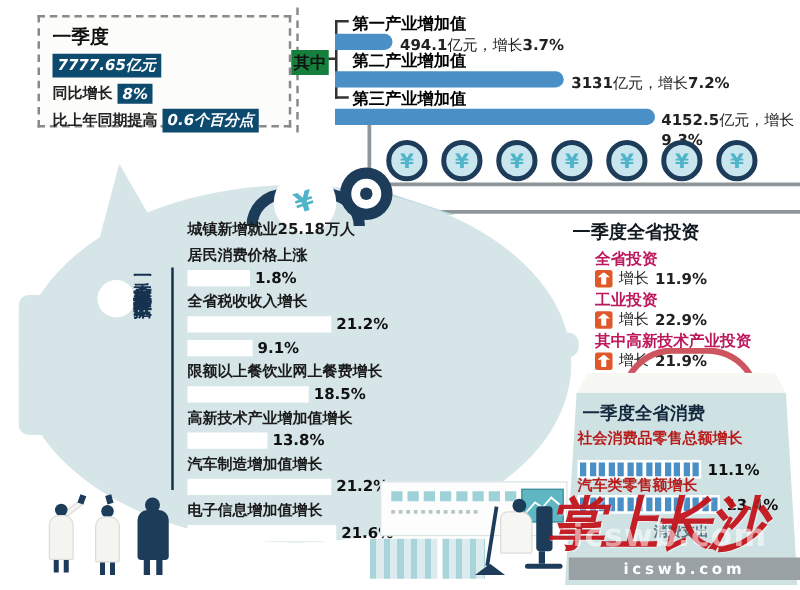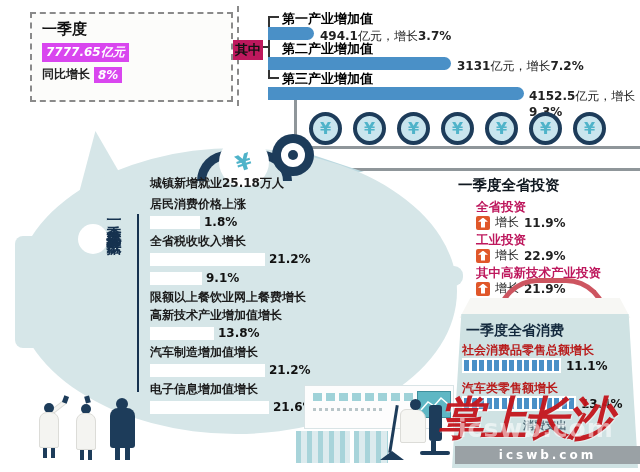--- a/index.html
+++ b/index.html
@@ -5,25 +5,25 @@
   * { margin:0; padding:0; box-sizing:border-box; }
   body { font-family:"DejaVu Sans","Liberation Sans",sans-serif; background:#fff; }
   .canvas { position:relative; width:640px; height:472px; background:#ffffff; overflow:hidden; }
   .abs { position:absolute; }
   .num { font-weight:700;text-align:center; }
 
   
   .gdp-card { left:30px; top:12px; width:203px; height:90px; border:2px dashed #8a8a8a; background:#fcfcfa; padding:6px 10px; }
   .gdp-title { font-size:15px; font-weight:700; color:#111; margin-bottom:4px; }
   .gdp-row { font-size:12px; color:#222; margin-top:4px; display:flex; align-items:center; gap:4px; white-space:nowrap; font-weight:700; }
-  .chip { background:#d946ef; color:#fff; font-weight:700; font-style:italic; padding:1px 4px; font-size:12px; }
+  .chip { background:#0c4a6e; color:#fff; font-weight:700; font-style:italic; padding:1px 4px; font-size:12px; }
 
   
   .dash-v { left:237px; top:6px; height:100px; width:0; border-left:2px dashed #8a8a8a; }
-  .qizhong { left:233px; top:40px; font-size:13px; font-weight:700; color:#111; background:#be185d; padding:1px 2px; z-index:2; }
+  .qizhong { left:233px; top:40px; font-size:13px; font-weight:700; color:#111; background:#15803d; padding:1px 2px; z-index:2; }
   .brk { background:#333; }
   .brk-v { left:268px; top:16px; width:2px; height:63px; }
   .brk-t { left:268px; top:16px; width:11px; height:2px; }
   .brk-b { left:268px; top:77px; width:11px; height:2px; }
   .brk-m { left:260px; top:46px; width:9px; height:2px; }
   .ind-label { font-size:13px; font-weight:700; color:#000000; }
   .ind-bar { height:13px; background:#4a90c7; border-radius:0 7px 7px 0; }
   .ind-val { font-size:12px; color:#222; }
 
   
@@ -118,20 +118,24 @@
 
   <div class="abs gdp-card">
     <div class="gdp-title">一季度</div>
     <div class="gdp-row">
       <span class="chip">7777.65亿元</span>
     </div>
     <div class="gdp-row">
       <span>同比增长</span>
       <span class="chip">8%</span>
     </div>
+    <div class="gdp-row">
+      <span>比上年同期提高</span>
+      <span class="chip">0.6个百分点</span>
+    </div>
   </div>
 
   <div class="abs dash-v"></div>
   <div class="abs qizhong">其中</div>
   <div class="abs brk brk-v"></div>
   <div class="abs brk brk-t"></div>
   <div class="abs brk brk-b"></div>
   <div class="abs brk brk-m"></div>
 
   <div class="abs ind-label" style="left:282px; top:10px;">第一产业增加值</div>
@@ -199,20 +203,24 @@
       <span class="bar-white" style="width:115px"></span>
       <span class="pl-pct">21.2%</span>
     </div>
 
     <div class="pl-bar-row">
       <span class="bar-white" style="width:52px"></span>
       <span class="pl-pct">9.1%</span>
     </div>
 
     <div class="pl-label">限额以上餐饮业网上餐费增长</div>
+    <div class="pl-bar-row">
+      <span class="bar-white" style="width:97px"></span>
+      <span class="pl-pct">18.5%</span>
+    </div>
 
     <div class="pl-label">高新技术产业增加值增长</div>
     <div class="pl-bar-row">
       <span class="bar-white" style="width:64px"></span>
       <span class="pl-pct">13.8%</span>
     </div>
 
     <div class="pl-label">汽车制造增加值增长</div>
     <div class="pl-bar-row">
       <span class="bar-white" style="width:115px"></span>
@@ -258,21 +266,21 @@
     </div>
   </div>
 
   <div class="abs bag">
     <div class="bag-handle"></div>
     <div class="bag-fold"></div>
     <div class="bag-body"></div>
     <div class="bag-title">一季度全省消费</div>
 
     <div class="bag-label" style="left:10px; top:66px;">社会消费品零售总额增长</div>
-    <div class="seg-row" style="left:10px; top:82px;">
+    <div class="seg-row" style="left:10px; top:92px;">
       <span class="seg-strip">
           <span class="seg"></span>
           <span class="seg"></span>
           <span class="seg"></span>
           <span class="seg"></span>
           <span class="seg"></span>
           <span class="seg"></span>
           <span class="seg"></span>
           <span class="seg"></span>
           <span class="seg"></span>

